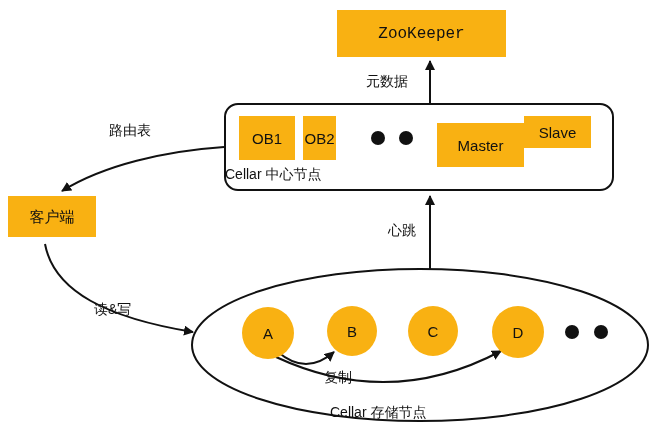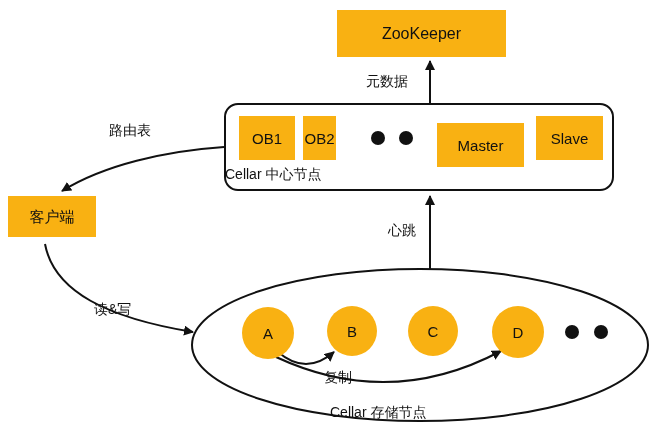--- a/index.html
+++ b/index.html
@@ -32,26 +32,26 @@
   .node {
     position: absolute;
     background: var(--node-fill);
     color: #111;
     display: flex;
     align-items: center;
     justify-content: center;
     font-size: 15px;
     line-height: 1;
   }
-  .zk       { left: 337px; top: 10px;  width: 169px; height: 47px; font-size: 16px; }
+  .zk       { left: 337px; top: 10px;  width: 169px; height: 47px; font-size: 16px; font-family: Liberation Mono, monospace; }
   .client   { left: 8px;   top: 196px; width: 88px;  height: 41px; }
   .ob1      { left: 239px; top: 116px; width: 56px;  height: 44px; }
   .ob2      { left: 303px; top: 116px; width: 33px;  height: 44px; }
   .master   { left: 437px; top: 116px; width: 87px;  height: 44px; margin-top: 7px; }
-  .slave    { left: 536px; top: 116px; width: 67px;  height: 44px; }
+  .slave    { left: 524px; top: 116px; width: 67px;  height: 32px; }
   .group-box {
     position: absolute;
     left: 224px; top: 103px; width: 390px; height: 88px;
     border: 2px solid var(--line);
     border-radius: 14px;
     background: #ffffff;
   }
   .circle { border-radius: 50%; }
   .ca { left: 242px; top: 307px; width: 52px; height: 52px; }
   .cb { left: 327px; top: 306px; width: 50px; height: 50px; }

